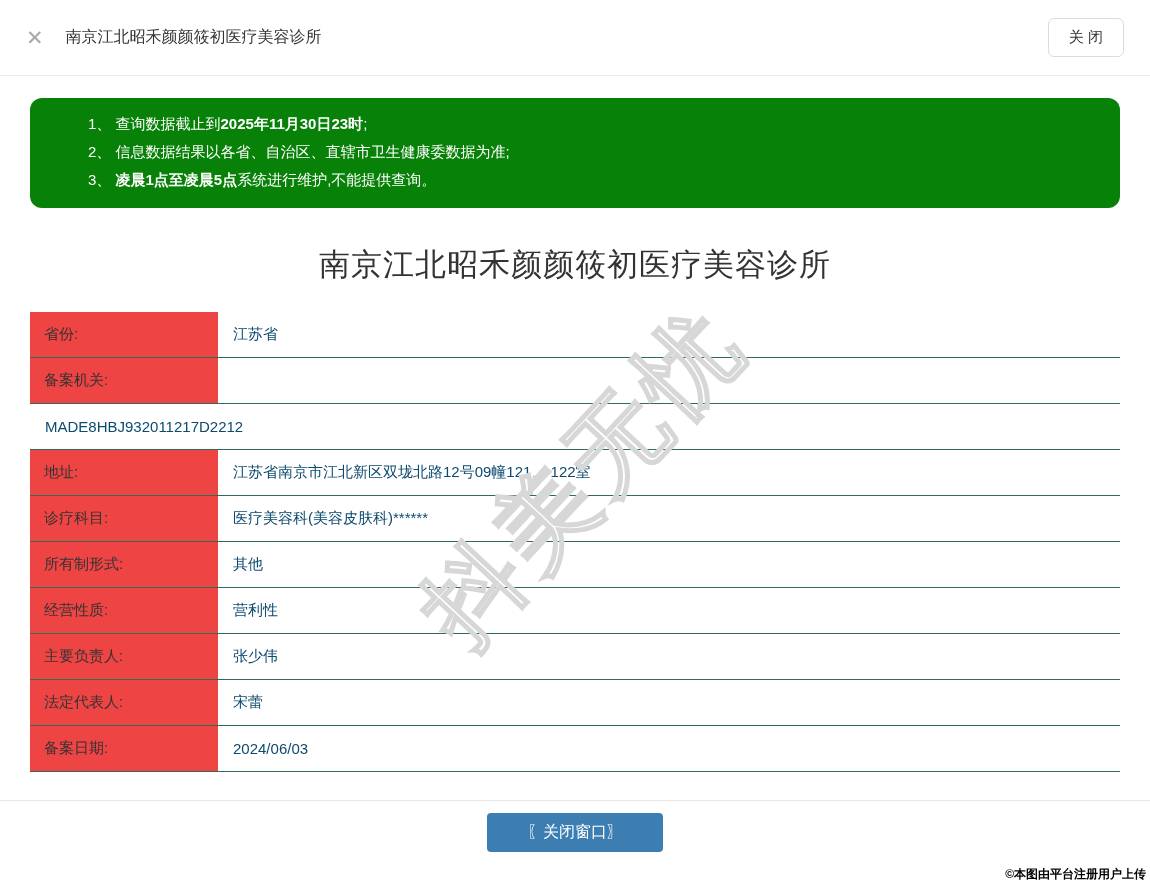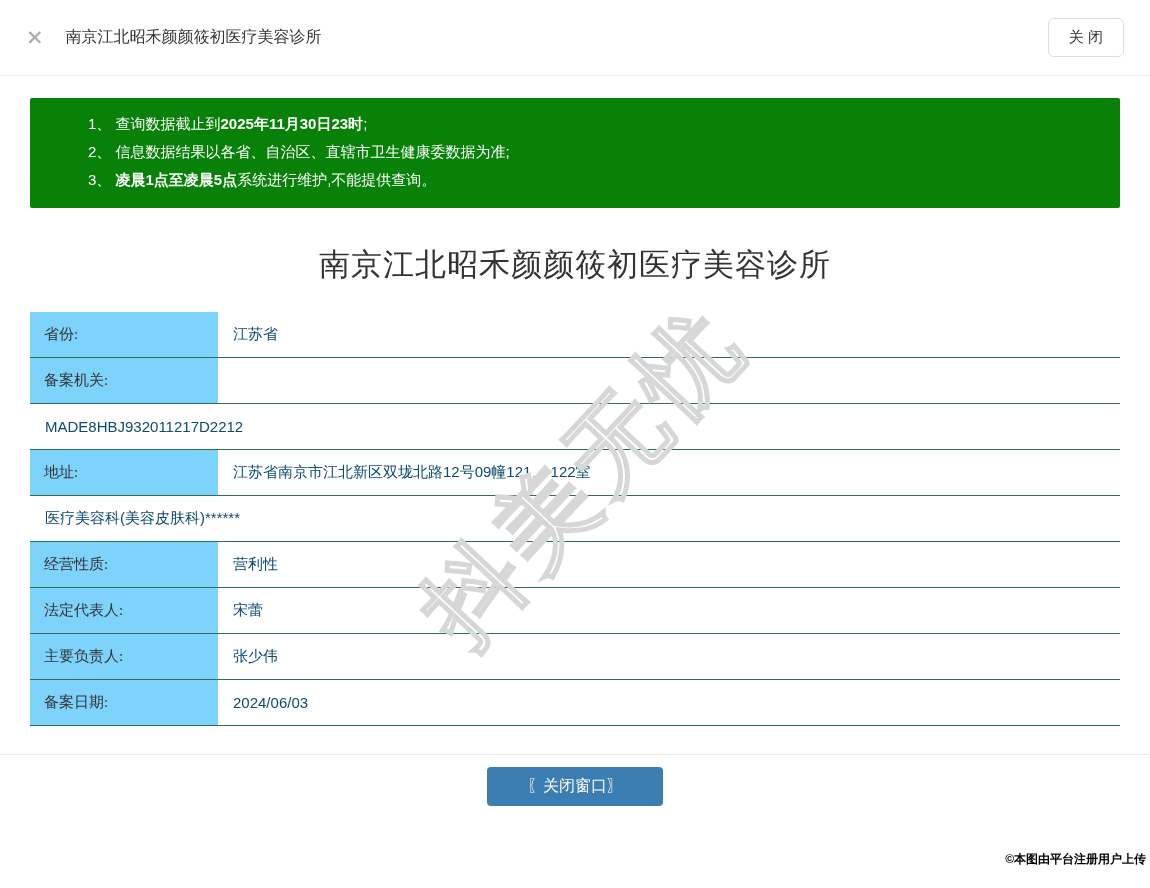--- a/index.html
+++ b/index.html
@@ -26,42 +26,41 @@
     font-size: 15px; color: #333; padding: 9px 20px;
     cursor: pointer; border-radius: 6px;
     font-family: inherit; white-space: pre;
   }
   
   .notice {
     margin: 22px 30px 0 30px;
     background: #088108; color: #fff;
     padding: 12px 12px 14px 58px;
     font-size: 15px; line-height: 28px;
-    border-radius: 2px;
+    border-radius: 12px;
   }
   .notice b { font-weight: bold; }
   
   .record-title {
     margin-top: 36px; text-align: center;
     font-size: 31px; font-weight: 400; color: #333;
     letter-spacing: 1px;
   }
   
   .table { margin: 26px 30px 0 30px; }
   .t-row {
     display: flex; align-items: stretch; height: 46px;
     border-bottom: 1px solid #2e6d54;
     background: #fff;
   }
   .t-label {
-    width: 188px; background: #7dd3fc;
+    width: 188px; background: #ef4444;
     display: flex; align-items: center;
     padding-left: 14px; font-size: 15px; color: #333;
     flex-shrink: 0;
-    font-family: Liberation Serif, serif;
   }
   .t-value {
     flex: 1; display: flex; align-items: center;
     padding-left: 15px; font-size: 15px; color: #0c4a6e;
   }
   
   .footer {
     margin-top: 28px; border-top: 1px solid #e8e8e8;
     padding: 12px 0 14px 0;
     display: flex; justify-content: center;
@@ -74,21 +73,21 @@
   
   .wm-diagonal {
     position: absolute; left: 585px; top: 478px;
     transform: translate(-50%, -50%) rotate(-47deg);
     font-size: 96px; letter-spacing: 8px; font-weight: bold;
     color: rgba(255,255,255,0.0);
     -webkit-text-stroke: 2px #d7d7d7;
     white-space: nowrap; pointer-events: none; z-index: 5;
   }
   .wm-corner {
-    position: absolute; right: 4px; bottom: 20px;
+    position: absolute; right: 4px; bottom: 5px;
     font-size: 12px; font-weight: bold; color: #000;
     text-shadow: -1px -1px 0 #fff, 1px -1px 0 #fff,
                  -1px 1px 0 #fff, 1px 1px 0 #fff;
     pointer-events: none; z-index: 6;
   }
 </style>
 </head>
 <body>
 
 <div class="topbar">
@@ -115,33 +114,38 @@
     <div class="t-label">备案机关:</div>
   </div>
   <div class="t-row">
     <div class="t-value">MADE8HBJ932011217D2212</div>
   </div>
   <div class="t-row">
     <div class="t-label">地址:</div>
     <div class="t-value">江苏省南京市江北新区双垅北路12号09幢121、 122室</div>
   </div>
   <div class="t-row">
+    <div class="t-label">诊疗科目:</div>
     <div class="t-value">医疗美容科(美容皮肤科)******</div>
+  </div>
+  <div class="t-row">
+    <div class="t-label">所有制形式:</div>
+    <div class="t-value">其他</div>
   </div>
   <div class="t-row">
     <div class="t-label">经营性质:</div>
     <div class="t-value">营利性</div>
   </div>
   <div class="t-row">
+    <div class="t-label">主要负责人:</div>
+    <div class="t-value">张少伟</div>
+  </div>
+  <div class="t-row">
     <div class="t-label">法定代表人:</div>
     <div class="t-value">宋蕾</div>
-  </div>
-  <div class="t-row">
-    <div class="t-label">主要负责人:</div>
-    <div class="t-value">张少伟</div>
   </div>
   <div class="t-row">
     <div class="t-label">备案日期:</div>
     <div class="t-value">2024/06/03</div>
   </div>
 </div>
 
 <div class="footer">
   <button class="close-window-btn">〖关闭窗口〗</button>
 </div>

